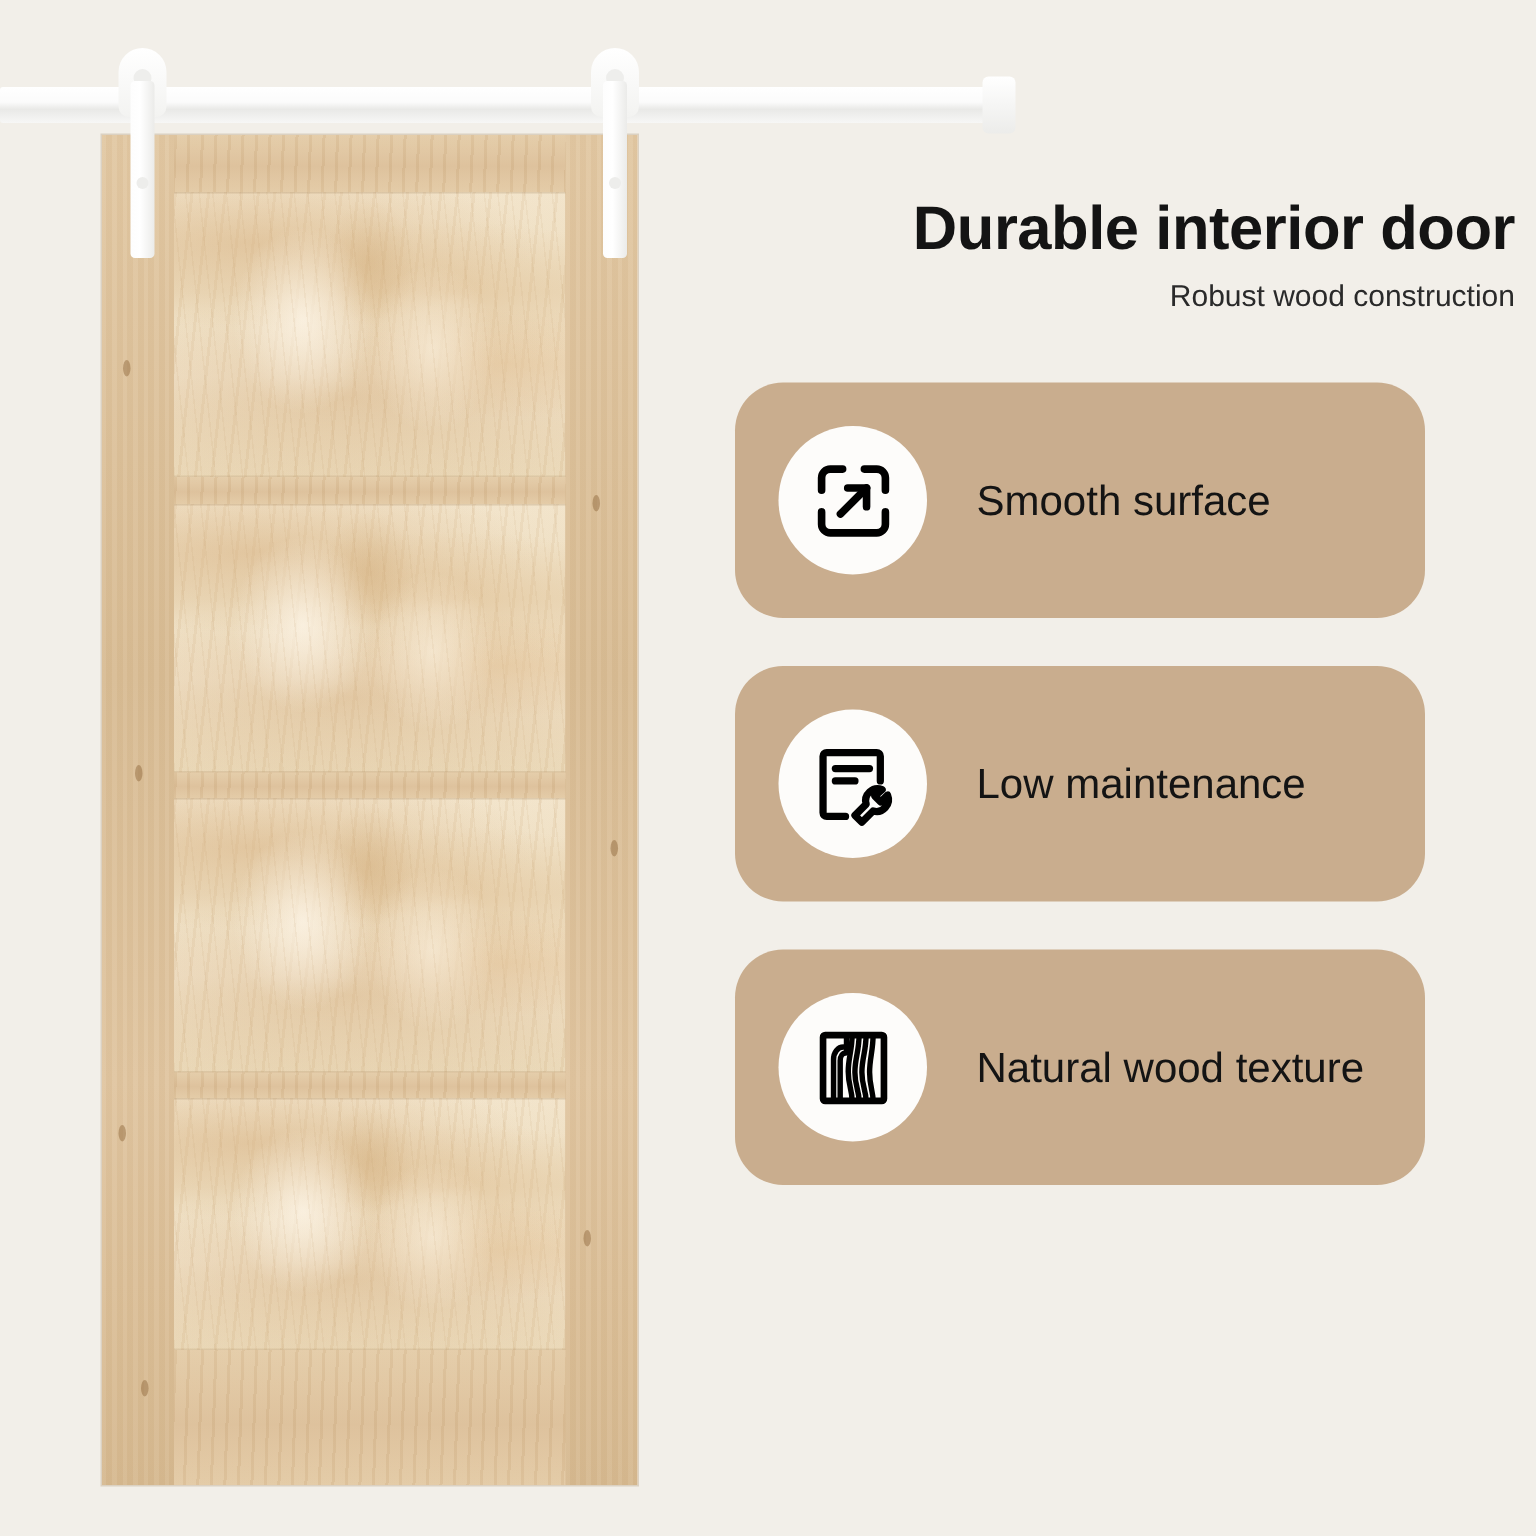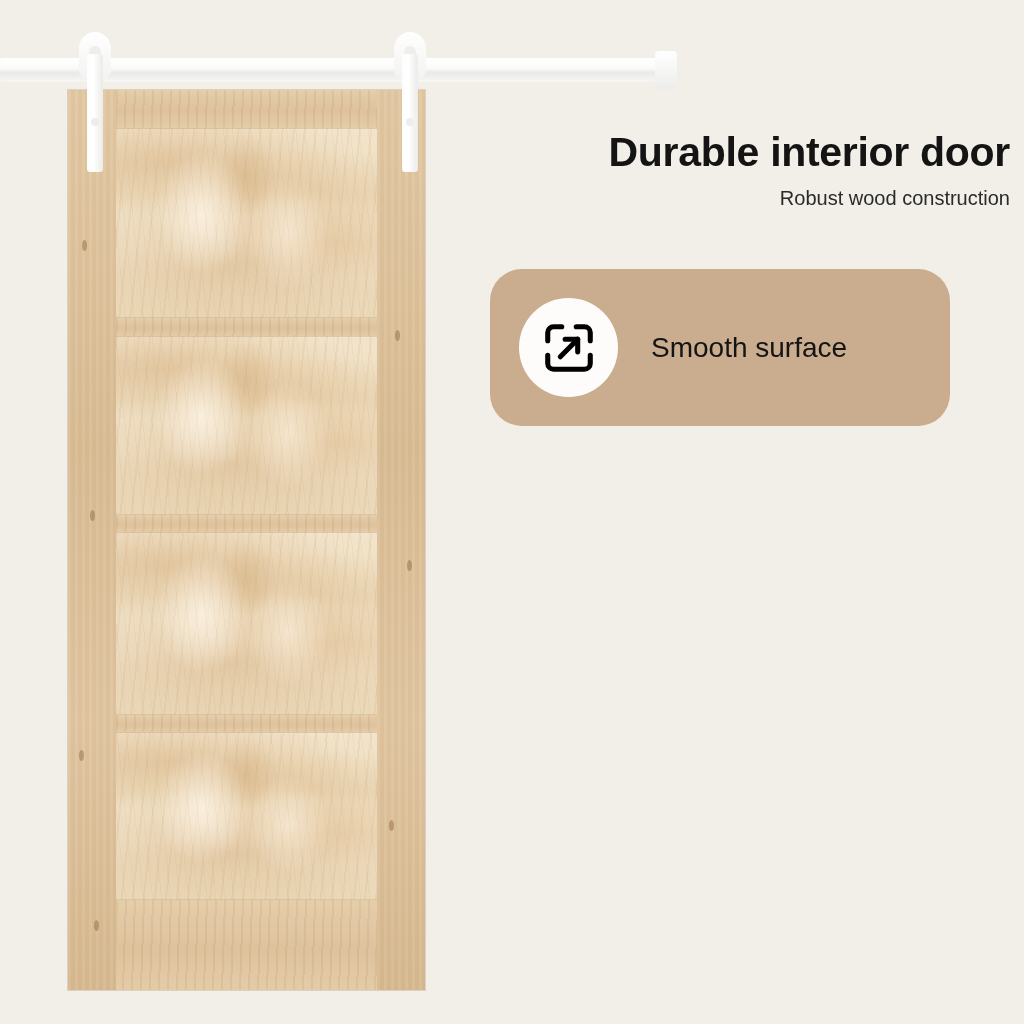--- a/index.html
+++ b/index.html
@@ -168,21 +168,21 @@
     width:520px;
     text-align:right;
     font-size:20px;
     font-weight:normal;
     color:#2a2a2a;
     line-height:1.2;
   }
 
   #feature-list {
     position:absolute;
-    left:20px; top:269px;
+    left:20px; top:255px;
     width:480px;
   }
   .feature-card {
     position:relative;
     width:460px;
     height:157px;
     margin-bottom:32px;
     background:#c9ad8e;
     border-radius:32px;
     display:flex;
@@ -267,17 +267,43 @@
           <path d="M9 3.2H5.6A2.4 2.4 0 0 0 3.2 5.6V9"></path>
           <path d="M3.2 15v3.4a2.4 2.4 0 0 0 2.4 2.4h12.8a2.4 2.4 0 0 0 2.4-2.4V15"></path>
           <path d="M15 3.2h3.4a2.4 2.4 0 0 1 2.4 2.4V9"></path>
           <path d="M8.4 15.6 15.6 8.4"></path>
           <path d="M10.4 8.4h5.2v5.2"></path>
         </svg>
       </div>
       <div class="feature-label">Smooth surface</div>
     </div>
 
-
-
+    <div class="feature-card">
+      <div class="icon-badge">
+        <svg width="58" height="58" viewBox="0 0 24 24" fill="none" stroke="#000" stroke-width="2" stroke-linecap="round" stroke-linejoin="round">
+          <path d="M19.4 11V4.2a1 1 0 0 0-1-1H4.6a1 1 0 0 0-1 1v15.6a1 1 0 0 0 1 1h5.2"></path>
+          <path d="M7 7.6h9.4"></path>
+          <path d="M7 11h5.4"></path>
+          <path d="M19.9 13.4a3.3 3.3 0 0 0-4.4 4l-3.1 3.1 1.9 1.9 3.1-3.1a3.3 3.3 0 0 0 4-4.4l-1.9 1.9-1.6-1.6z"></path>
+        </svg>
+      </div>
+      <div class="feature-label">Low maintenance</div>
+    </div>
+
+
+    <div class="feature-card">
+      <div class="icon-badge">
+        <svg width="56" height="56" viewBox="0 0 24 24" fill="none" stroke="#000" stroke-width="1.55" stroke-linecap="round" stroke-linejoin="round">
+          <rect x="3.3" y="2.6" width="17.4" height="18.8" rx="0.6" stroke-width="1.9"></rect>
+          <path d="M6.3 21.4V9.6c0-2.2 1.3-3.6 2.8-3.6"></path>
+          <path d="M8.2 21.4V9.9c0-1.3.7-2.2 1.6-2.2"></path>
+          <path d="M10 2.6v4.6"></path>
+          <path d="M11.6 2.6c0 4.4-1.1 6.4-1.1 10.4s1.1 5.2 1.1 8.4"></path>
+          <path d="M13.6 2.6c0 4.6-1.2 6.6-1.2 10.6s1.2 5.2 1.2 8.2"></path>
+          <path d="M15.6 2.6c0 4.6-1.2 6.6-1.2 10.6s1.2 5.2 1.2 8.2"></path>
+          <path d="M17.6 2.6c0 4.4-1 6.6-1 10.6s1 5.4 1 8.2"></path>
+        </svg>
+      </div>
+      <div class="feature-label">Natural wood texture</div>
+    </div>
 
   </div>
 </div>
 
 </body></html>

